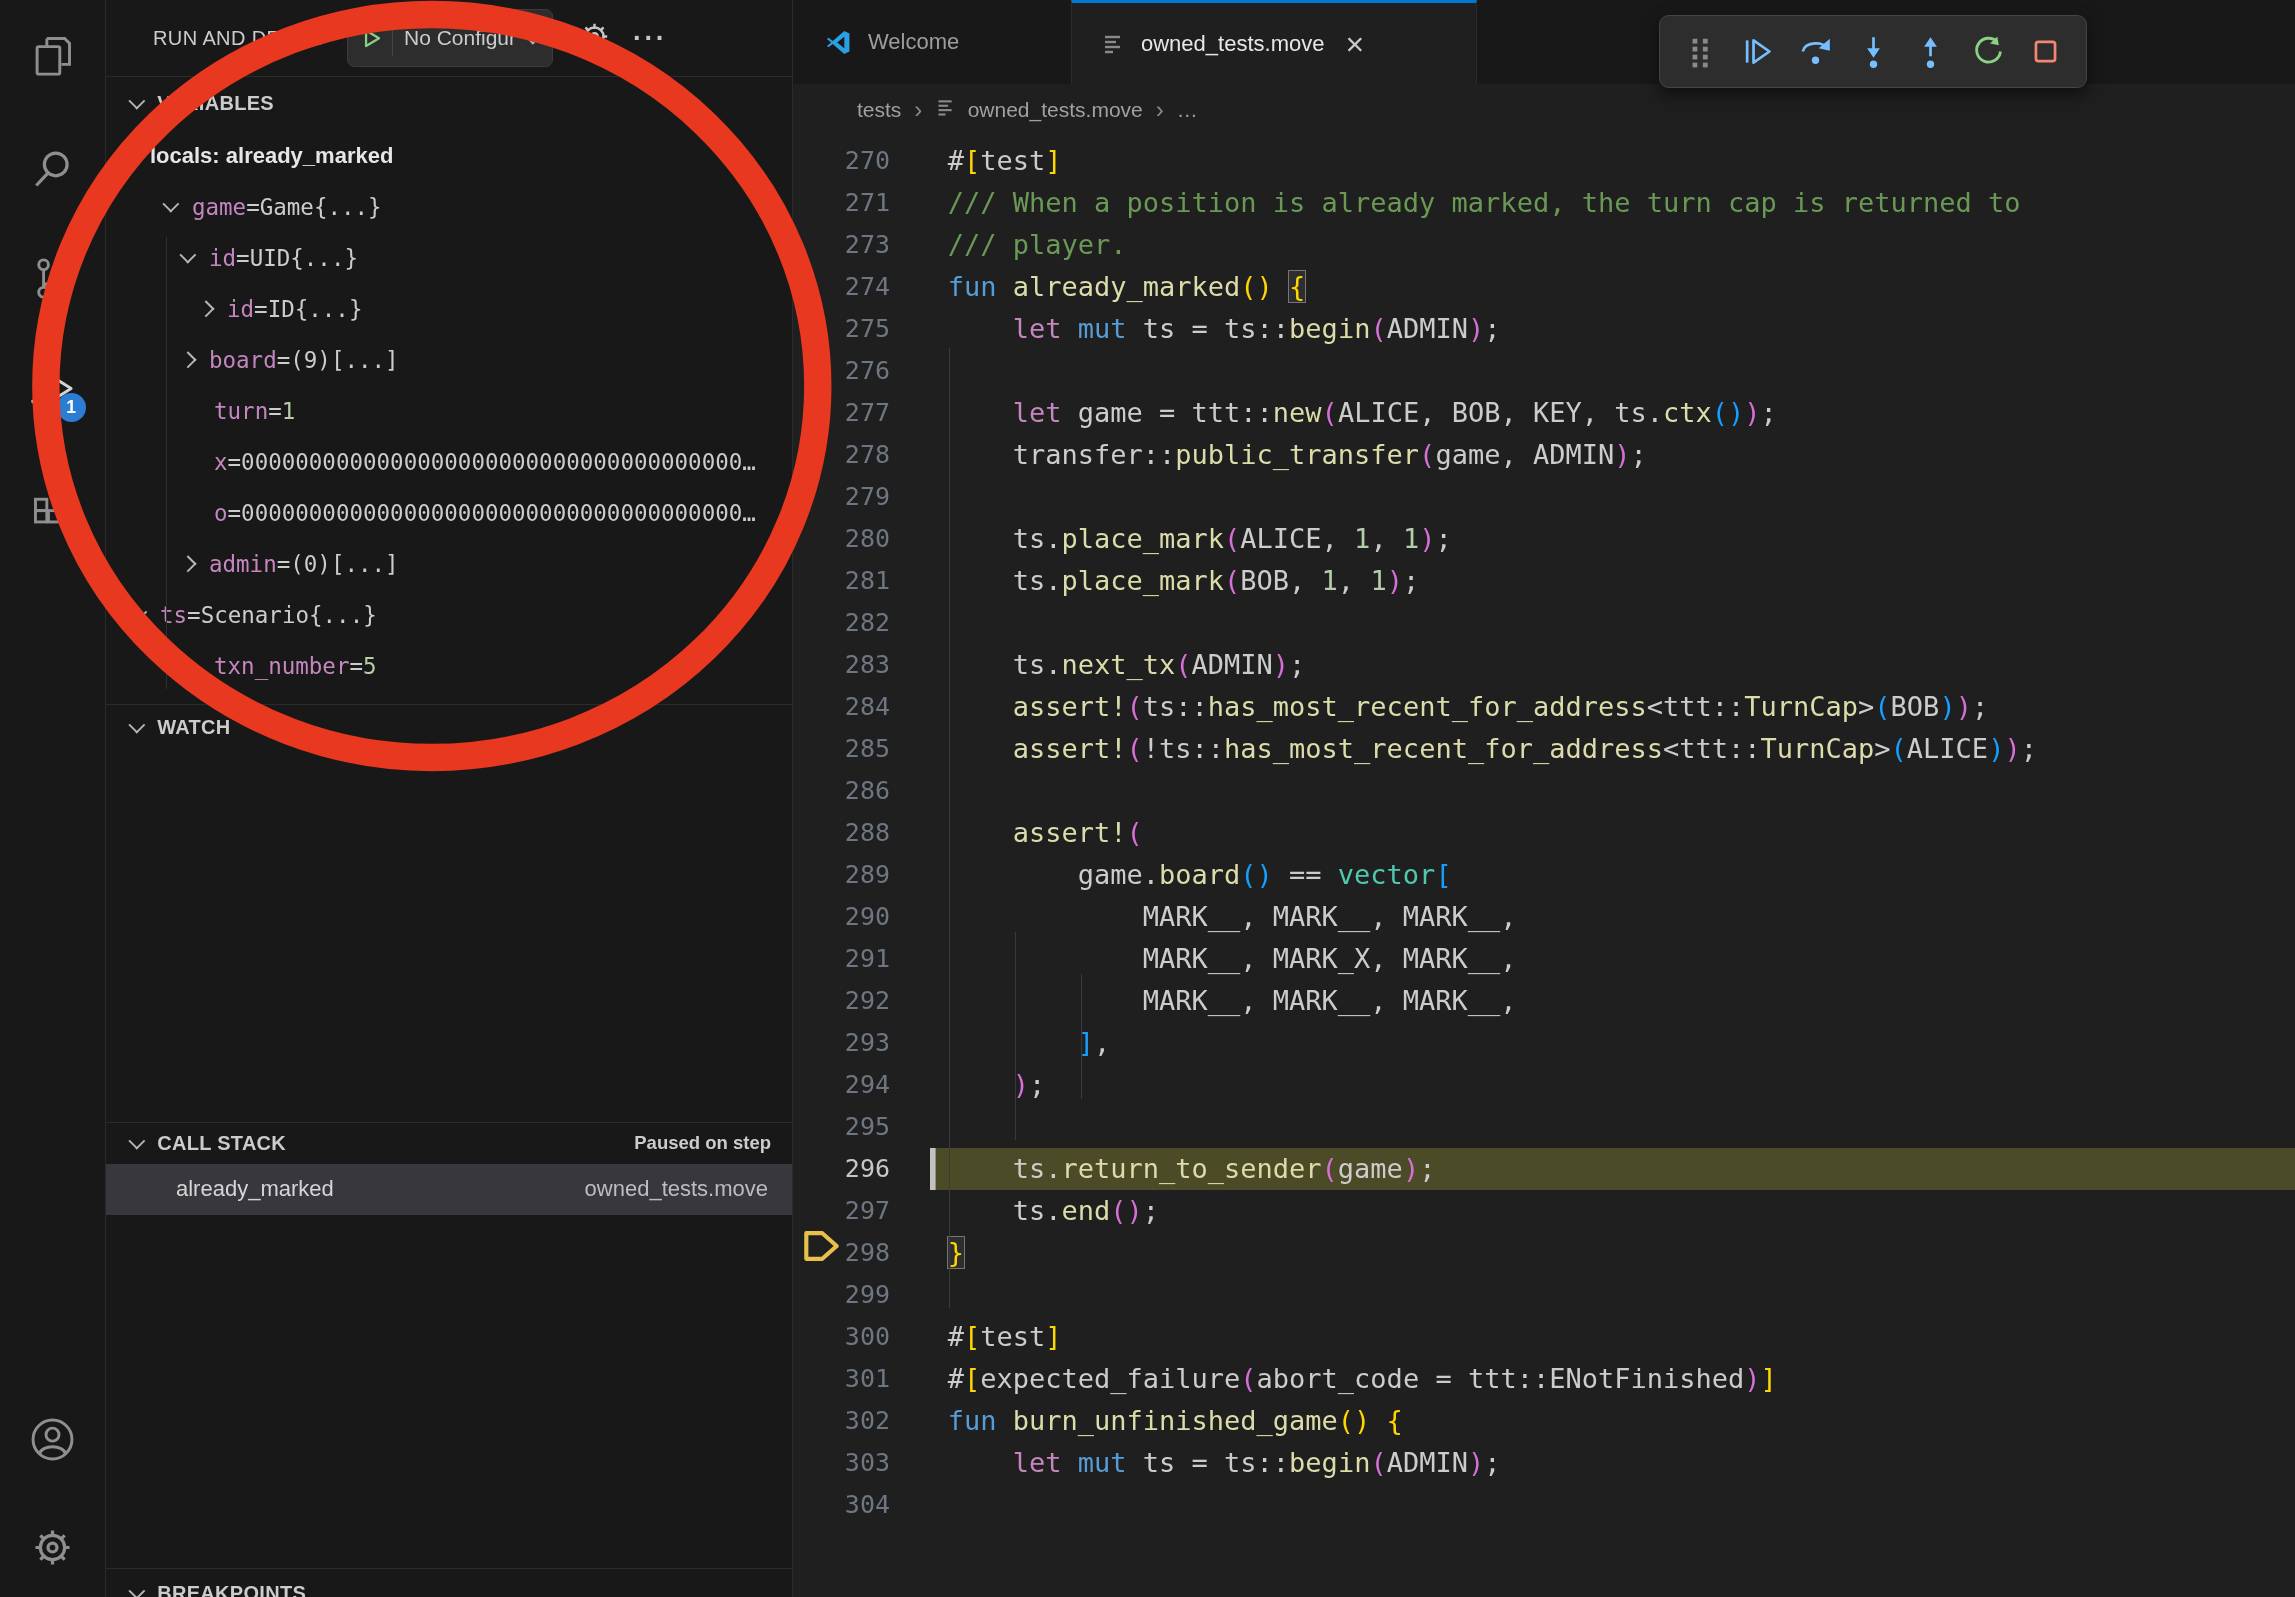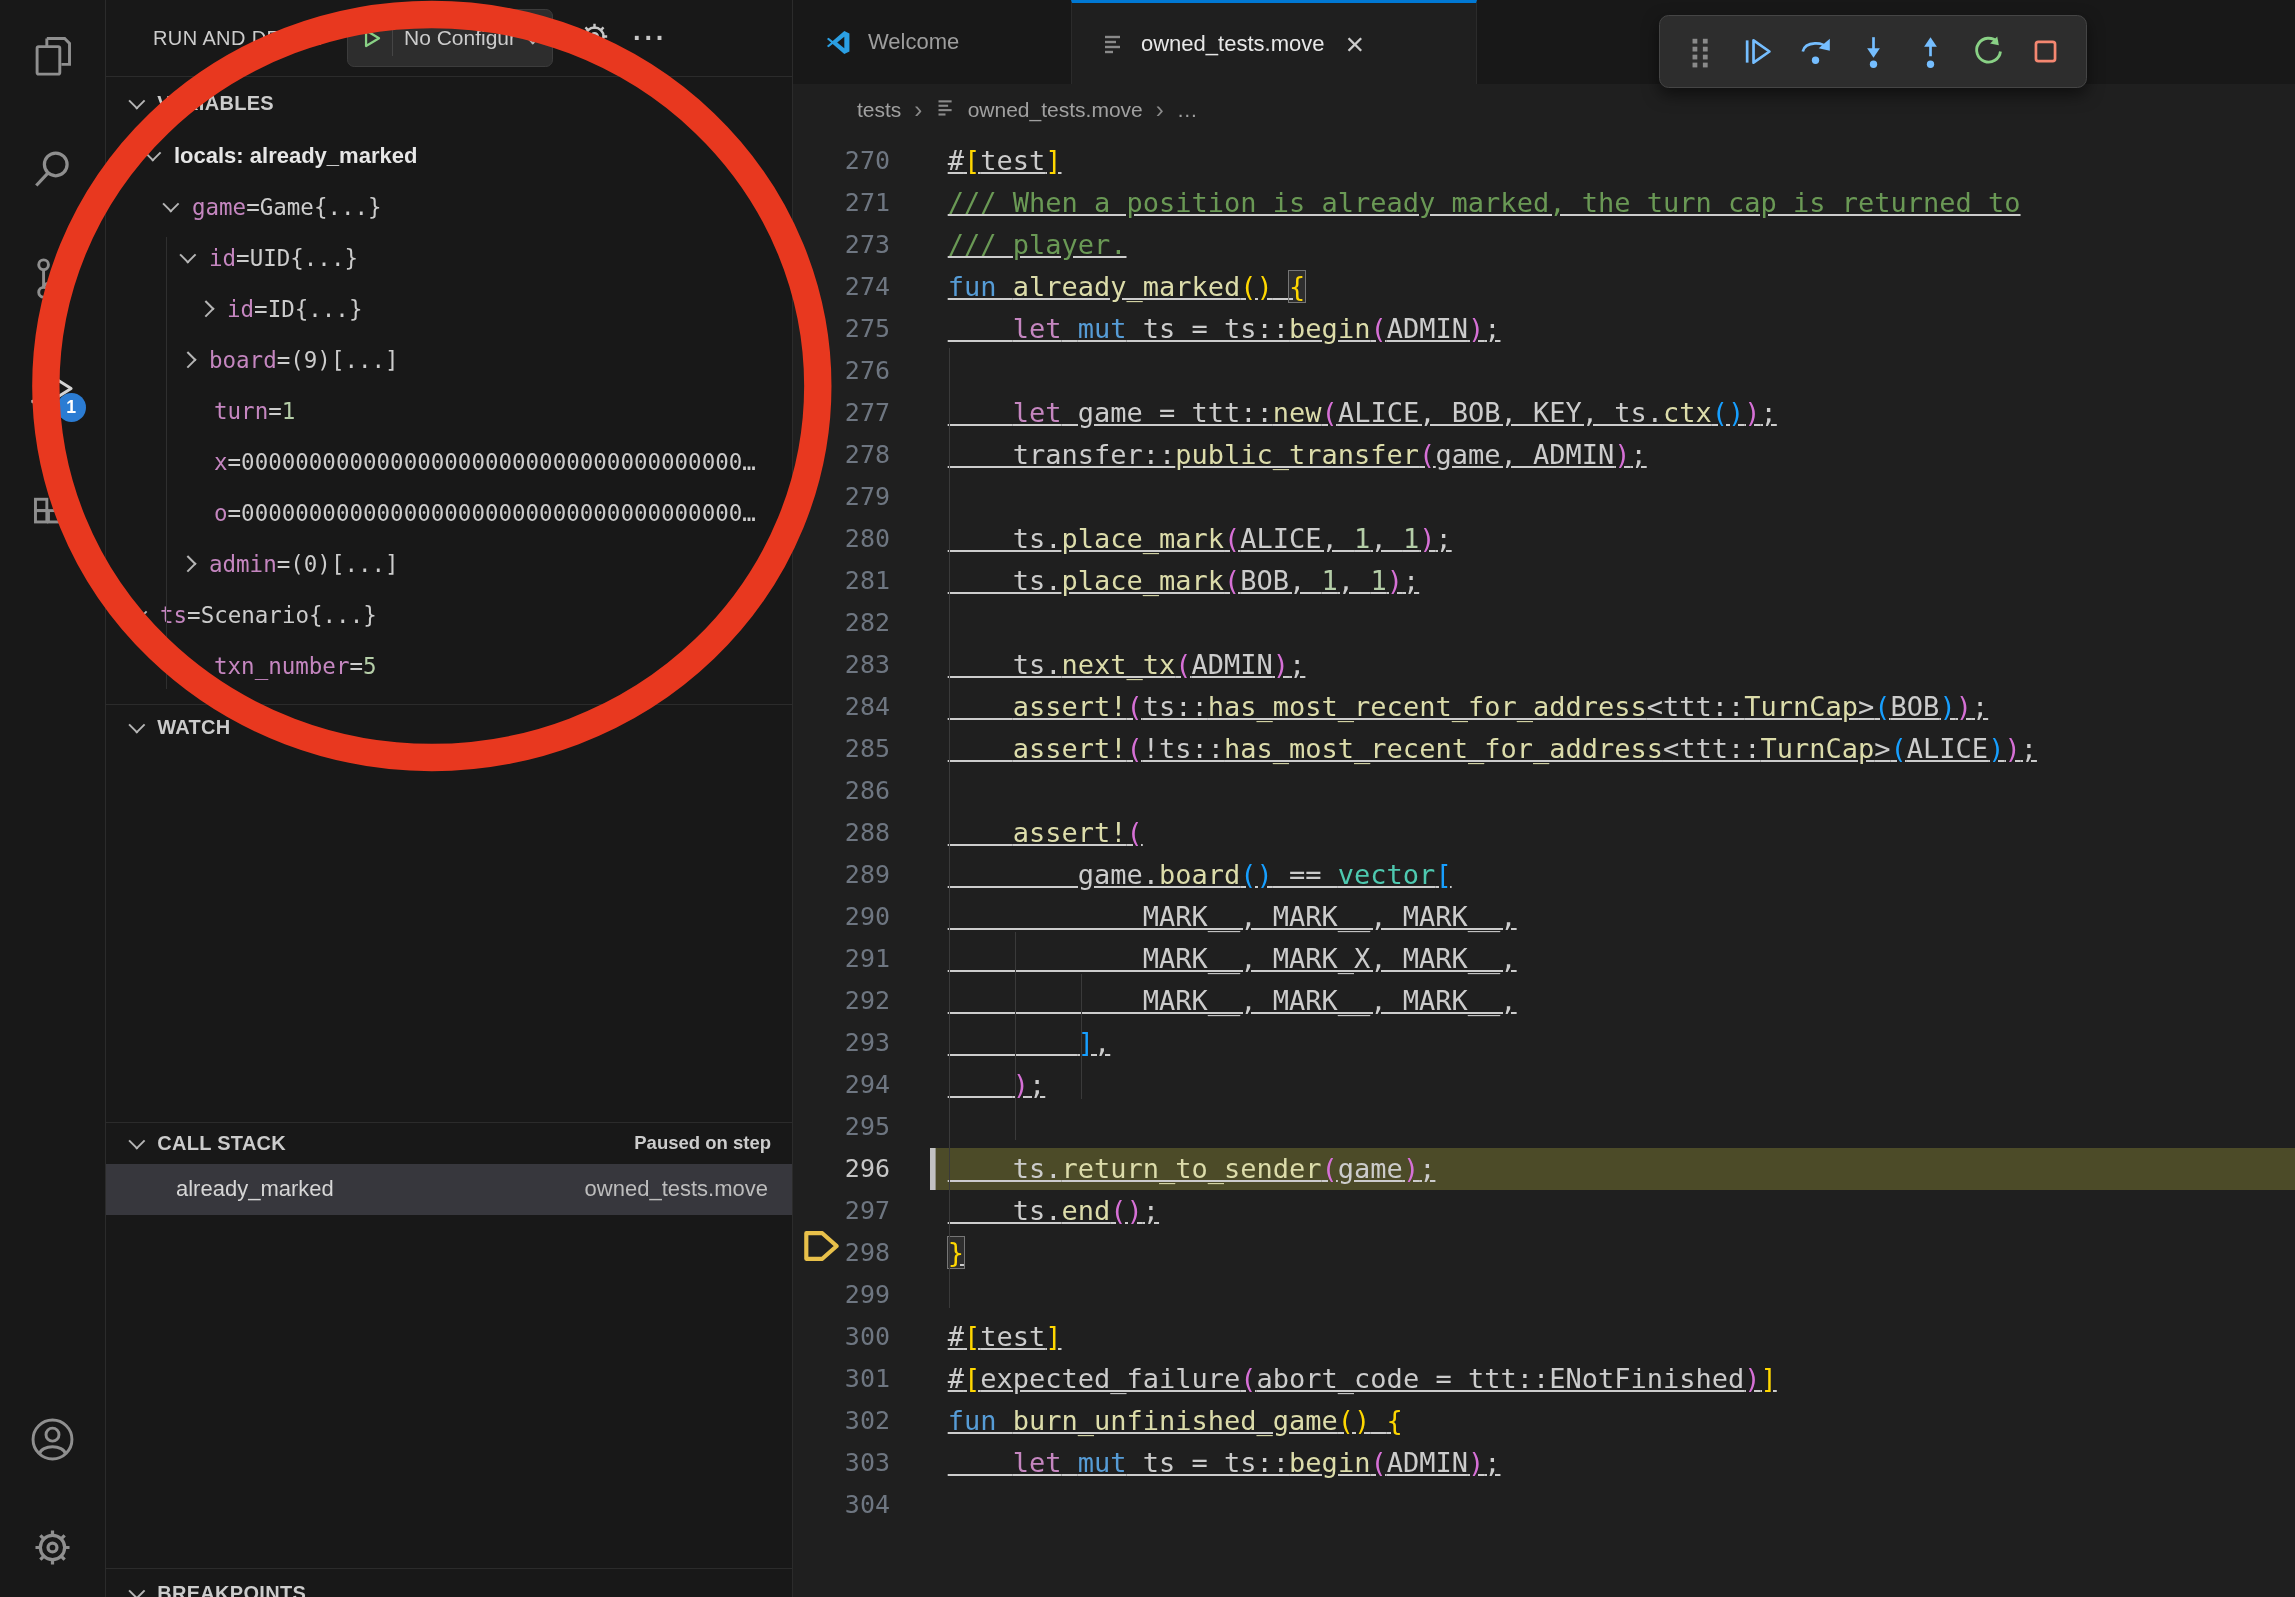--- a/index.html
+++ b/index.html
@@ -79,21 +79,21 @@
 
   .breadcrumbs{height:51px;display:flex;align-items:center;padding-left:64px;font-size:21px;color:#a0a0a0;}
   .bc-sep{margin:0 13px;font-size:24px;color:#8a8a8a;}
   .bc-item{white-space:nowrap;}
   .bc-icon{margin-right:11.3px;display:inline-block;}
 
   .code{position:relative;padding-top:4.8px;}
   .code-row{display:flex;height:42px;align-items:center;}
   .ln{flex:0 0 137px;box-sizing:border-box;padding-right:40px;text-align:right;
       font-family:"DejaVu Sans Mono",monospace;font-size:25px;color:#6e7681;}
-  .content{flex:1;height:100%;display:flex;align-items:center;padding-left:17.7px;box-sizing:border-box;text-decoration:underline;}
+  .content{flex:1;height:100%;display:flex;align-items:center;padding-left:17.7px;box-sizing:border-box;}
   .codetext{font-family:"DejaVu Sans Mono",monospace;font-size:27px;white-space:pre;line-height:42px;}
   .code-row.hl .content{background:#4c4b28;box-shadow:inset 5.6px 0 0 #c2c2c2;}
   .code-row.hl .ln{color:#c6c6c6;}
   .t-fg{color:#cccccc}.t-com{color:#6A9955}.t-kw{color:#569CD6}.t-ctl{color:#C586C0}
   .t-fn{color:#DCDCAA}.t-type{color:#4EC9B0}.t-num{color:#B5CEA8}
   .t-b1{color:#FFD700}.t-b2{color:#D670D6}.t-b3{color:#179FFF}
   .t-b1m{color:#FFD700;outline:1.6px solid #767676;outline-offset:-0.8px;background:#2e2e2e;}
   .indent-guide{position:absolute;width:0.8px;background:#3a3a3a;}
   #guide-c0{left:156px;top:213px;height:960px;}
   #guide-c4{left:222px;top:797px;height:208px;}
@@ -200,21 +200,21 @@
       <span class="hdr-more">···</span>
     </div>
 
     <div class="section" id="sec-variables">
       <div class="sec-hd">
         <span class="chev down"></span>
         <span class="sec-label">VARIABLES</span>
       </div>
       <div class="tree" id="var-tree">
         <div class="tree-guide" style="left:61px;top:107px;height:452px"></div>
-      <div class="tree-row" style="padding-left: 42px;">
+      <div class="tree-row" style="padding-left: 18px;">
             <span class="chev down"></span>
             <span class="vlabel">locals: already_marked</span>
           </div>
           <div class="tree-row" style="padding-left: 60px;">
             <span class="chev down"></span>
             <span class="vname">game</span>
             <span class="veq"> = </span>
             <span class="vval">Game{...}</span>
           </div>
           <div class="tree-row" style="padding-left: 77px;">

